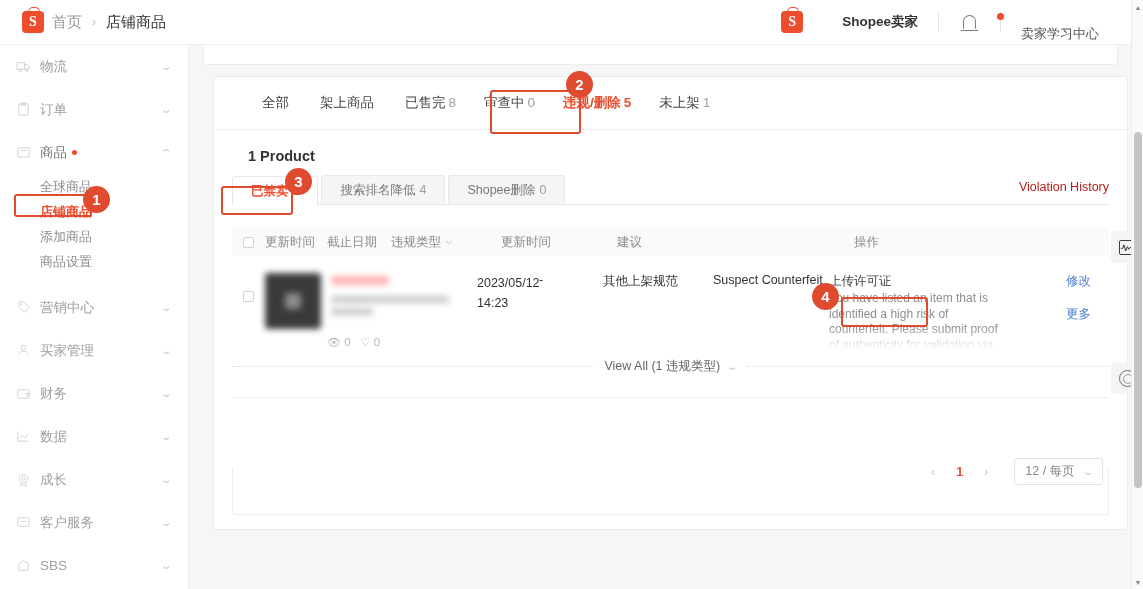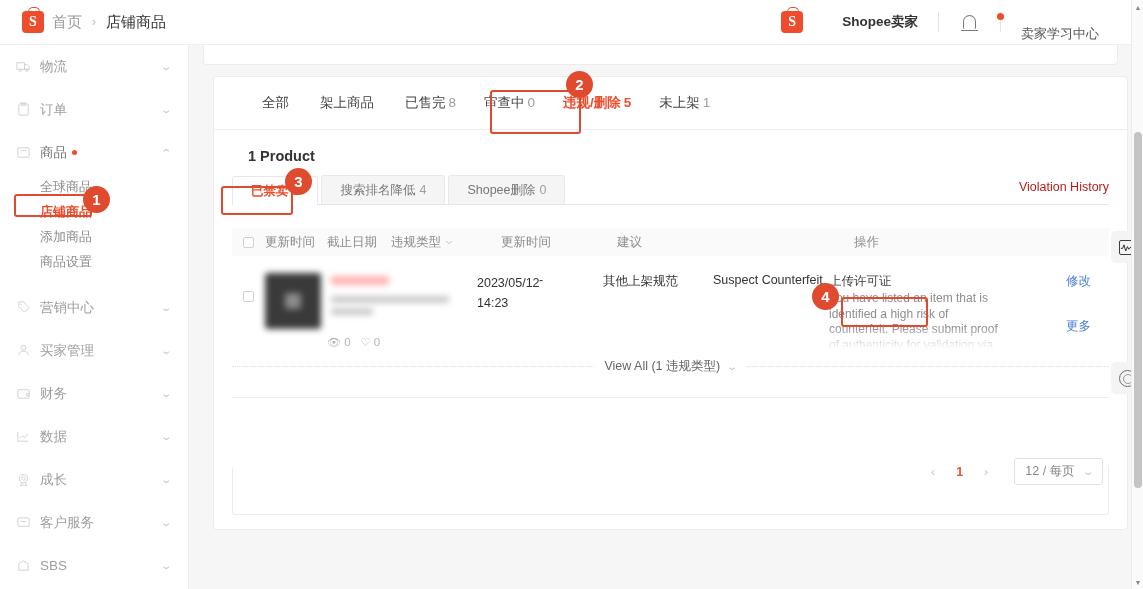--- a/index.html
+++ b/index.html
@@ -169,21 +169,21 @@
   .pstats .ic{ font-size:11px; }
 
   .upd-time{ line-height:20px; }
   .sugg-link{ color:#404040; font-size:12.5px; cursor:pointer; }
   .sugg-body{
     color:#8e8e8e; font-size:12px; line-height:15.5px; margin-top:1px;
     width:180px; max-height:58px; overflow:hidden;
     -webkit-mask-image: linear-gradient(to bottom,#000 62%,rgba(0,0,0,0) 100%);
             mask-image: linear-gradient(to bottom,#000 62%,rgba(0,0,0,0) 100%);
   }
-  .ops{ display:flex; flex-direction:column; gap:28px; color:#4a7fd4; font-size:12.5px; }
+  .ops{ display:flex; flex-direction:column; gap:16px; color:#4a7fd4; font-size:12.5px; }
   .ops span{ cursor:pointer; }
 
   .viewall{
     margin:9px 18px 0 18px; display:flex; align-items:center; gap:10px;
     color:#666; font-size:12.5px;
   }
   .dots{ flex:1; border-top:1px dotted #ddd; height:0; }
   .viewall .txt{ cursor:pointer; display:flex; align-items:center; gap:8px; }
 
   .rowsep{ margin:22px 18px 0 18px; border-top:1px solid #eee; }

